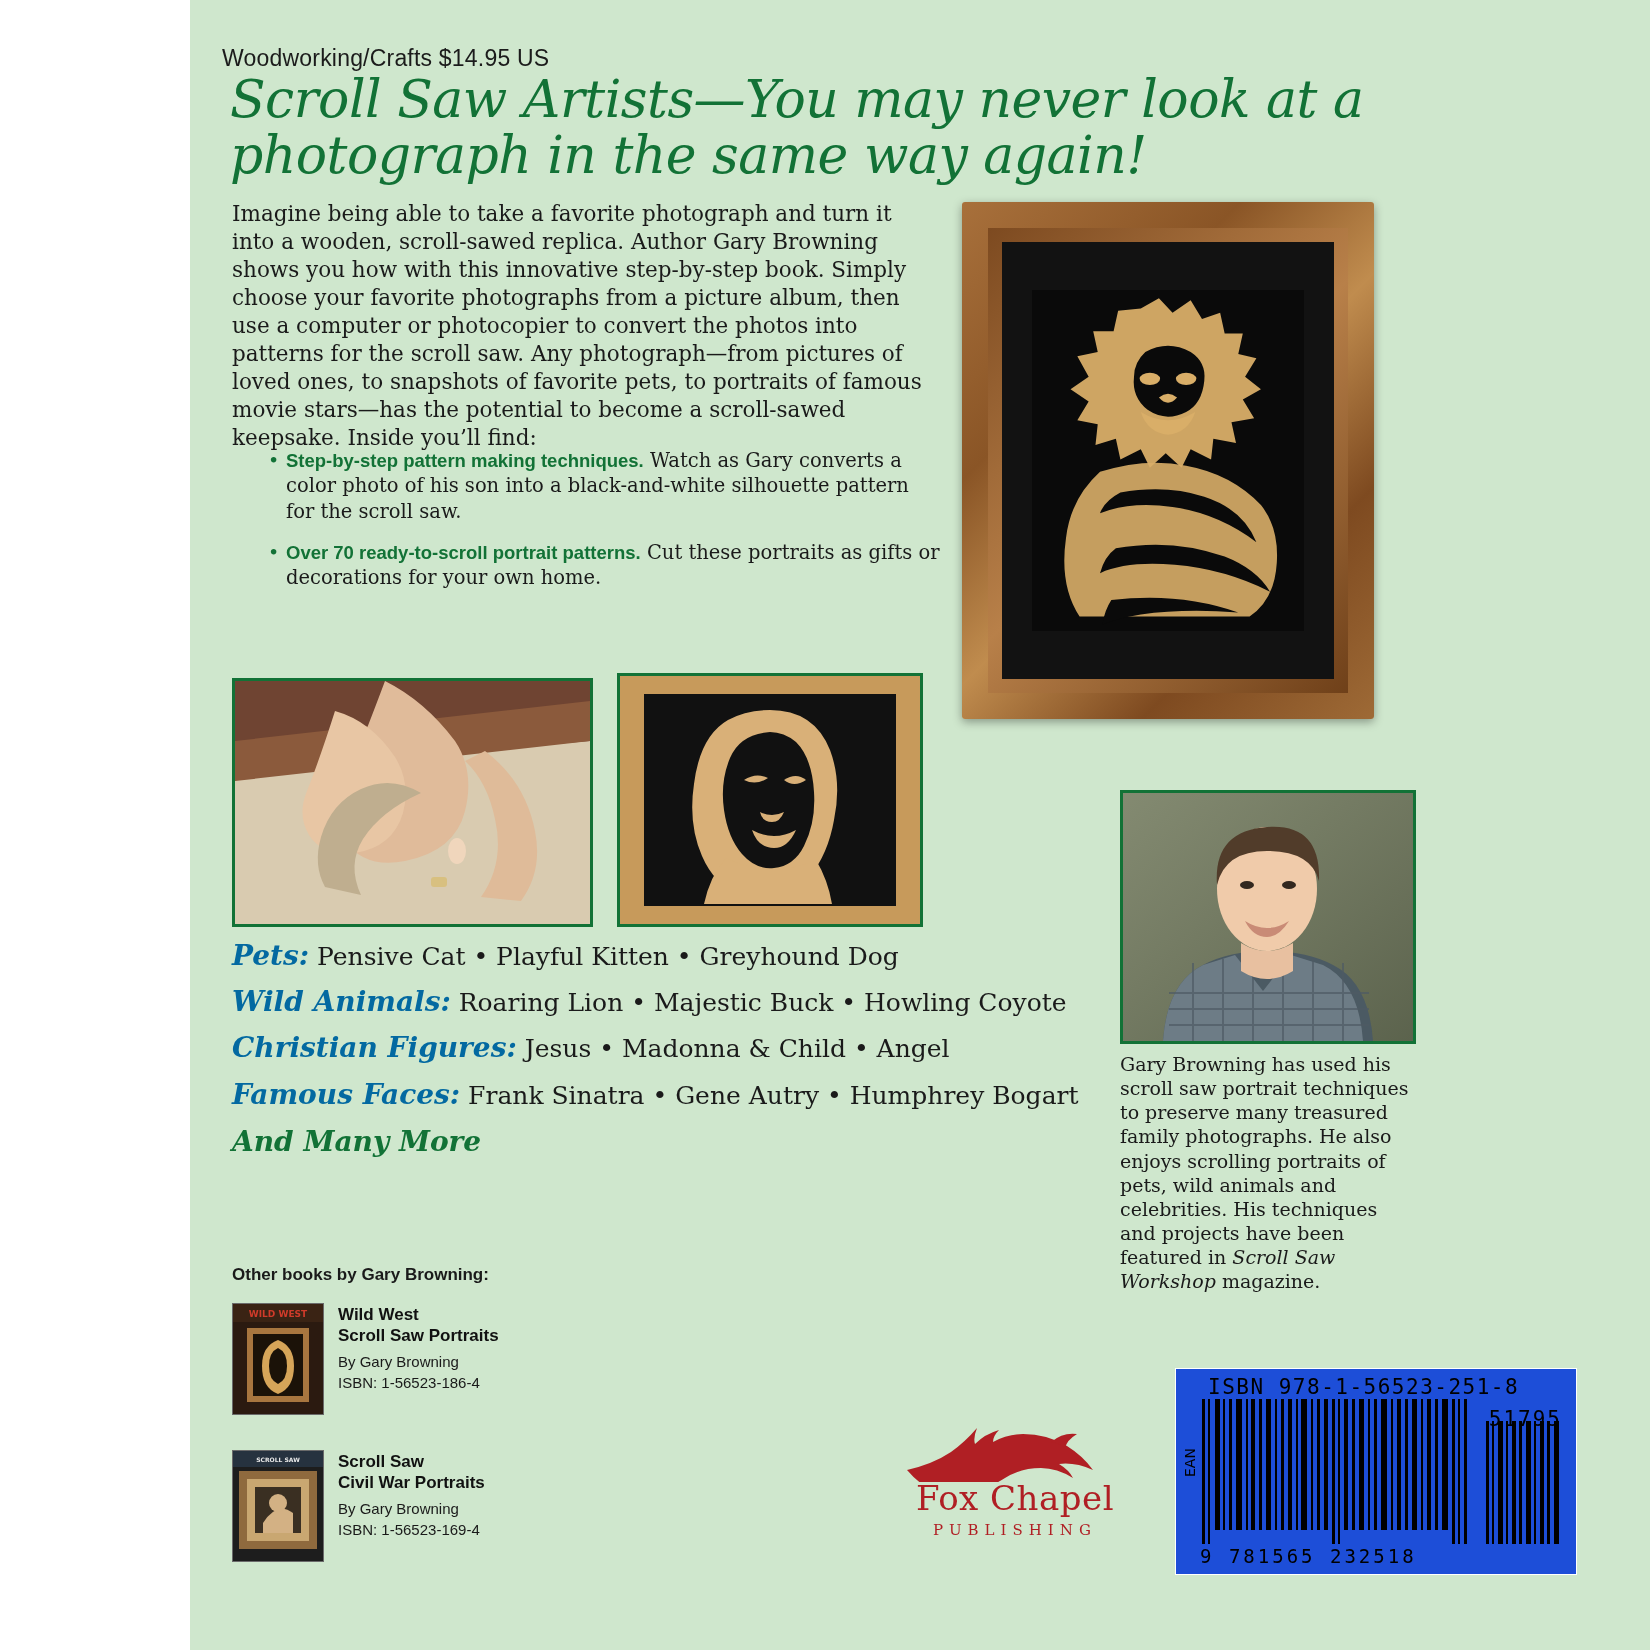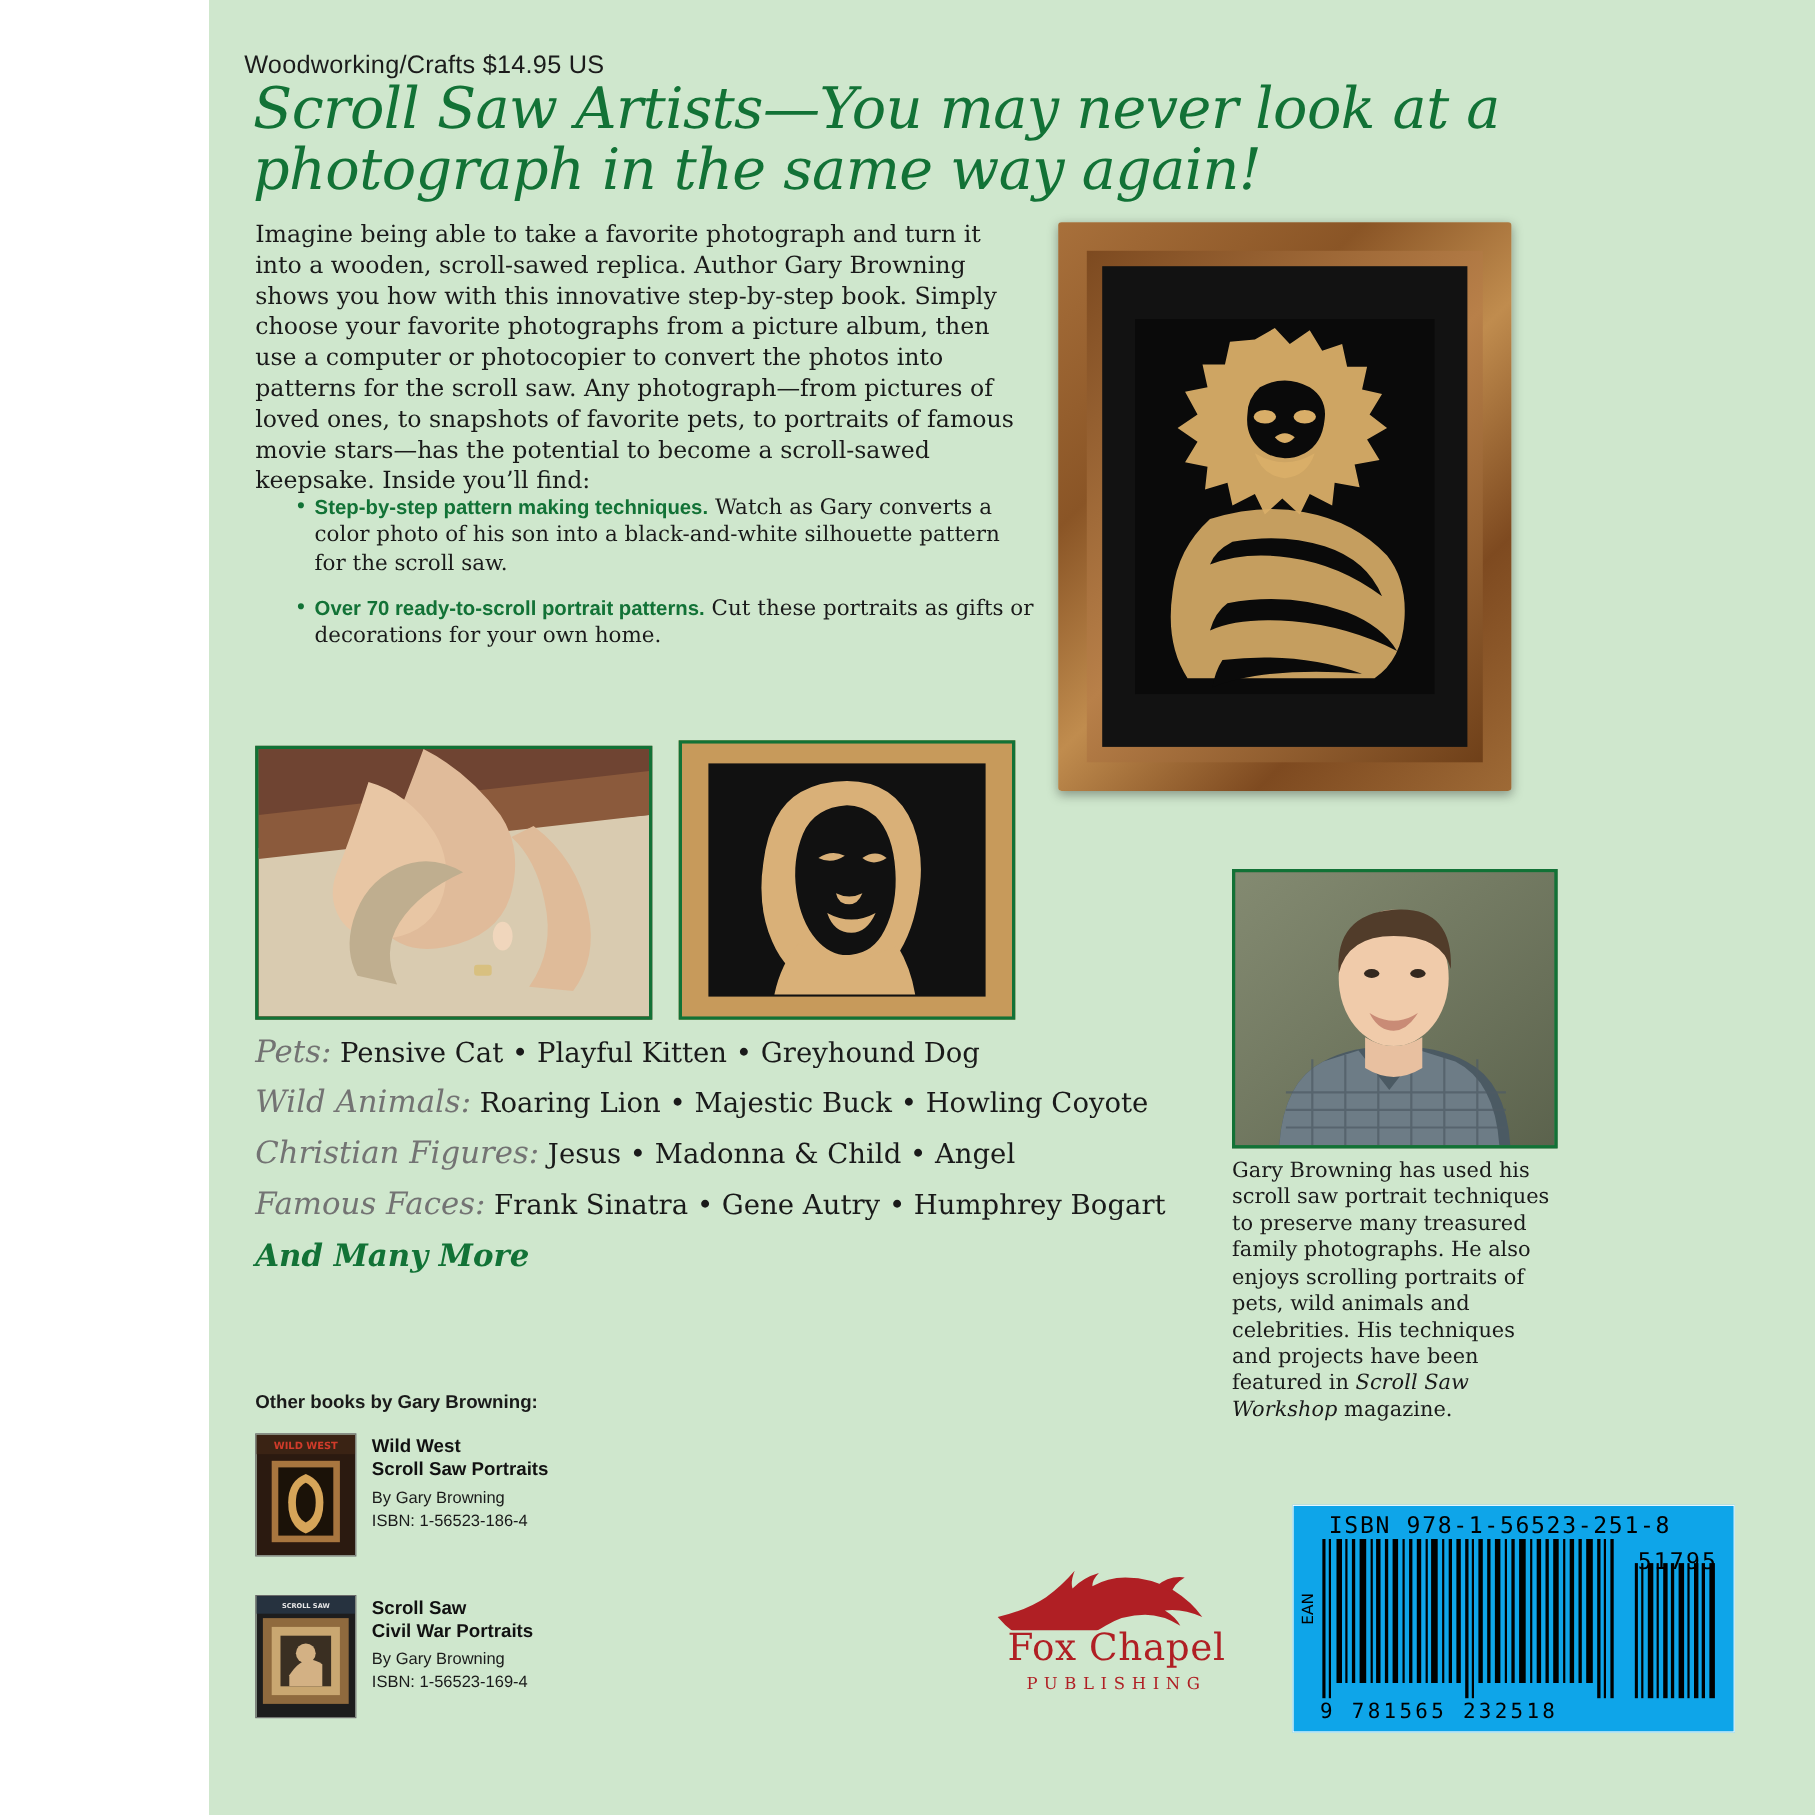--- a/index.html
+++ b/index.html
@@ -189,23 +189,23 @@
   }
   .cat-row {
     font-family: "DejaVu Serif", serif;
     font-size: 25px;
     color: #1a1a1a;
     margin-bottom: 14px;
     line-height: 1.15;
     white-space: nowrap;
   }
   .cat-row .lbl {
-    font-weight: normal;
+    font-weight: bold;
     font-style: italic;
-    color: #737373;
+    color: #0369a1;
     font-size: 28px;
   }
   .cats .more {
     font-family: "DejaVu Serif", serif;
     font-weight: bold;
     font-style: italic;
     color: #127236;
     font-size: 28px;
     margin-top: 4px;
   }
@@ -287,21 +287,21 @@
     margin-top: 3px;
   }
 
   
   .barcode-box {
     position: absolute;
     left: 985px;
     top: 1368px;
     width: 400px;
     height: 205px;
-    background: #0ea5e9;
+    background: #1d4ed8;
     border: 1px solid #ffffff;
   }
   .isbn-text {
     position: absolute;
     left: 32px;
     top: 6px;
     font-family: "DejaVu Sans Mono", monospace;
     font-size: 21px;
     letter-spacing: 1.5px;
     color: #000;

